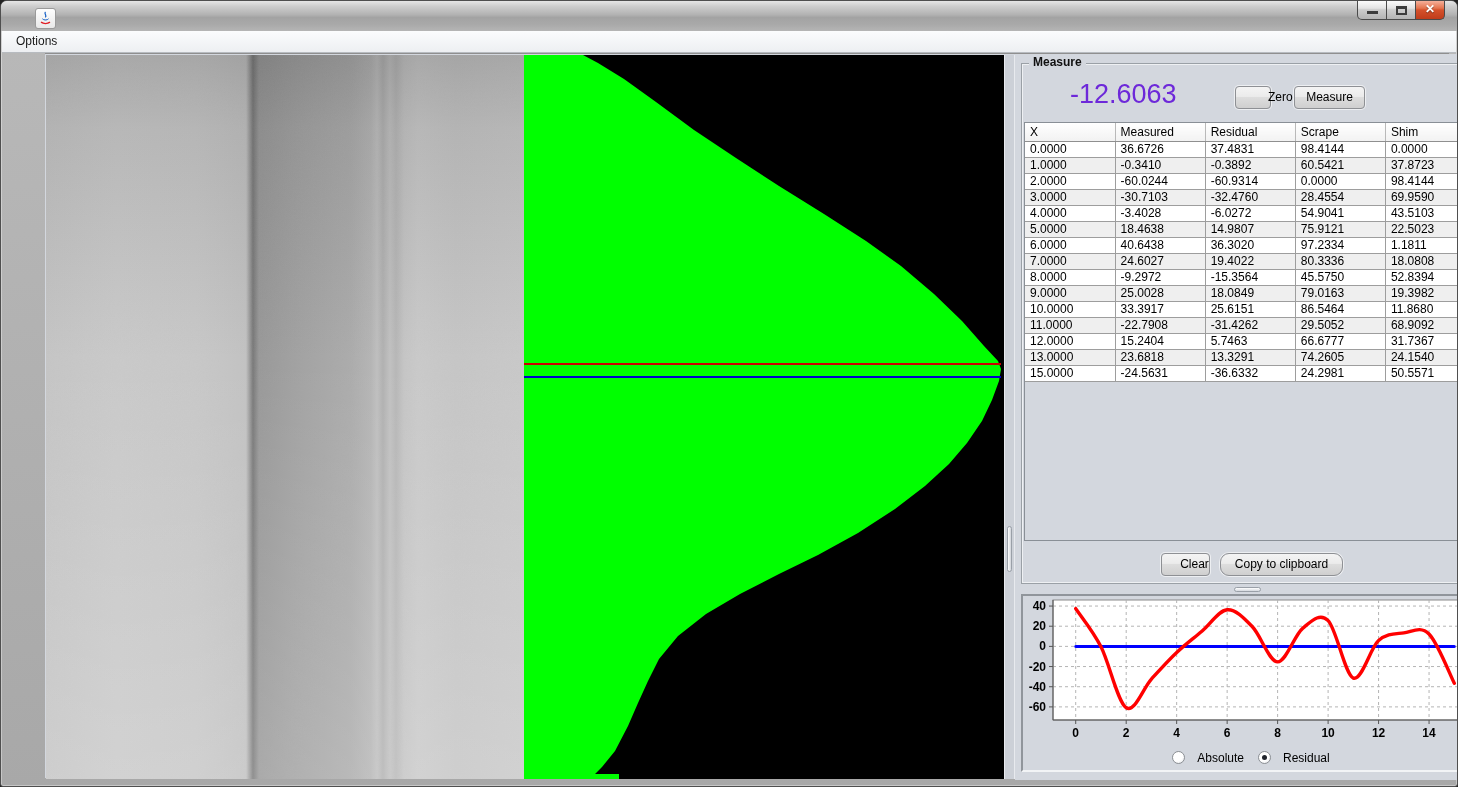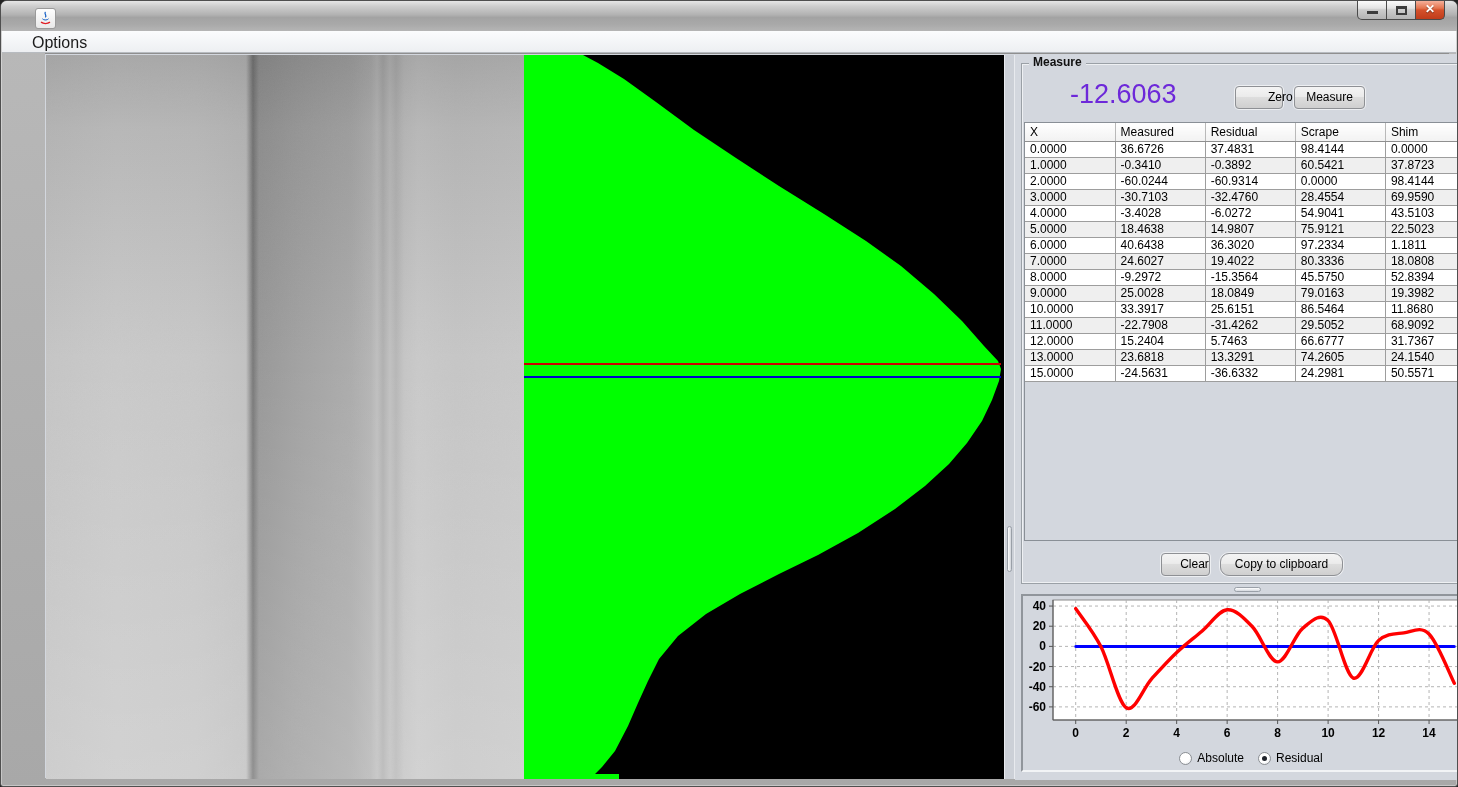--- a/index.html
+++ b/index.html
@@ -21,21 +21,21 @@
   .winbtn:first-child{ border-radius:0 0 0 5px; }
   .winbtn.close{ border-radius:0 0 5px 0;
     background:linear-gradient(180deg,#f5b09a,#e4744f 40%,#d5512b 50%,#bf3c1a); }
   .glyph-min{ position:absolute; left:9px; bottom:5px; width:11px; height:3px; background:#3c3c3c; }
   .glyph-max{ position:absolute; left:9px; top:5px; width:11px; height:9px; border:2px solid #3c3c3c; border-top-width:3px; background:transparent; }
   .glyph-close{ position:absolute; left:0; top:1px; width:100%; text-align:center; color:#fff; font-weight:bold; font-size:12px; text-shadow:0 1px 1px rgba(0,0,0,.45); }
 
   
   .menubar{ position:absolute; left:1px; right:1px; top:30px; height:22px;
     background:linear-gradient(180deg,#fbfcfd,#edeff2); border-bottom:1px solid #b7bbc0; }
-  .menu-item{ display:inline-block; margin-left:22px; padding:3px 8px 4px 8px; font-size:16px; color:#1a1a1a; }
+  .menu-item{ display:inline-block; margin-left:6px; padding:3px 8px 4px 8px; font-size:12px; color:#1a1a1a; }
 
   
   .content{ position:absolute; left:8px; right:8px; top:52px; bottom:8px;
     background:#d3d7de; border-top:1px solid #8f8f8f;margin-left:36px; }
 
   
   .image-panel{ position:absolute; left:1px; top:1px; width:958px; height:724px; background:#000; overflow:hidden; }
   .photo{ position:absolute; left:0; top:0; width:478px; height:724px;
     background:
       linear-gradient(180deg, rgba(30,30,30,.20) 0%, rgba(50,50,50,.12) 10%, rgba(0,0,0,0) 42%, rgba(255,255,255,.10) 78%, rgba(255,255,255,.17) 100%),
@@ -62,21 +62,21 @@
   .group-border{ position:absolute; left:6px; top:9px; width:461px; height:521px;
     border:1px solid #9aa0a6; box-shadow:inset 0 0 0 1px #eef0f3; }
   .group-title{ position:absolute; left:14px; top:1px; padding:0 4px; background:#d3d7de; font-weight:bold; font-size:12px; color:#111; }
 
   .measure-value{ position:absolute; left:55px; top:25px; width:130px; font-size:27px; color:#6d28d9; letter-spacing:0; }
 
   .btn{ position:absolute; height:23px; border:1px solid #8e9094; border-radius:4px;
     background:linear-gradient(180deg,#f4f4f4,#ebebeb 45%,#dddddd 50%,#cfcfcf);
     font-size:12px; color:#000; text-align:center; line-height:21px;
     box-shadow:0 0 0 1px rgba(255,255,255,.6); cursor:default; }
-  .btn-zero{ left:220px; top:32px; width:48px;padding-left:32px; }
+  .btn-zero{ left:220px; top:32px; width:36px;padding-left:32px; }
   .btn-measure{ left:279px; top:32px; width:71px; }
   .btn-clear{ left:146px; top:499px; width:49px;padding-left:18px; }
   .btn-copy{ left:205px; top:499px; width:123px;border-radius:9px; }
 
   .table-wrap{ position:absolute; left:9px; top:68px; width:453px; height:419px; background:#d3d7de;
     border:1px solid #898f96; overflow:hidden; }
   table.meas{ width:100%; border-collapse:collapse; table-layout:fixed; font-size:12px; background:#fff; }
   table.meas th{ height:18px; font-weight:normal; text-align:left; padding:0 0 0 5px; background:linear-gradient(#ffffff,#f2f2f2);
     border-right:1px solid #b9b9b9; border-bottom:1px solid #8f8f8f; color:#000; }
   table.meas td{ height:16px; padding:0 0 0 5px; border-right:1px solid #9d9d9d; border-bottom:1px solid #9d9d9d; color:#000; overflow:hidden; white-space:nowrap; }
@@ -86,21 +86,21 @@
   
   .hdivider{ position:absolute; left:0; top:531px; width:472px; height:8px; }
   .hhandle{ position:absolute; left:219px; top:2px; width:27px; height:5px; background:linear-gradient(#fff,#d4d8de);
     border:1px solid #9aa0a8; border-radius:3px; }
 
   
   .chart-panel{ position:absolute; left:6px; top:540px; width:460px; height:178px; background:#d3d7de;
     border-top:2px solid #90959b; border-left:2px solid #90959b; border-right:2px solid #f2f4f6; border-bottom:2px solid #f2f4f6; }
   .chart-svg{ position:absolute; left:1px; top:1px; }
   .radio-row{ position:absolute; left:0; bottom:5px; width:100%; display:flex; justify-content:center; align-items:center; gap:14px; }
-  .radio{ display:flex; align-items:center; gap:5px; }
+  .radio{ display:flex; align-items:flex-start; gap:12px; }
   .radio .circ{ width:13px; height:13px; border-radius:50%; border:1px solid #8b8f94; background:radial-gradient(circle at 35% 30%,#ffffff 55%,#dfe2e6); position:relative; }
   .radio.sel .circ::after{ content:""; position:absolute; left:3px; top:3px; width:5px; height:5px; border-radius:50%; background:#20242c; }
   .radio .lbl{ font-size:12px; color:#000; }
 </style>
 </head>
 <body>
 
 <div class="window">
 
   <div class="titlebar">

